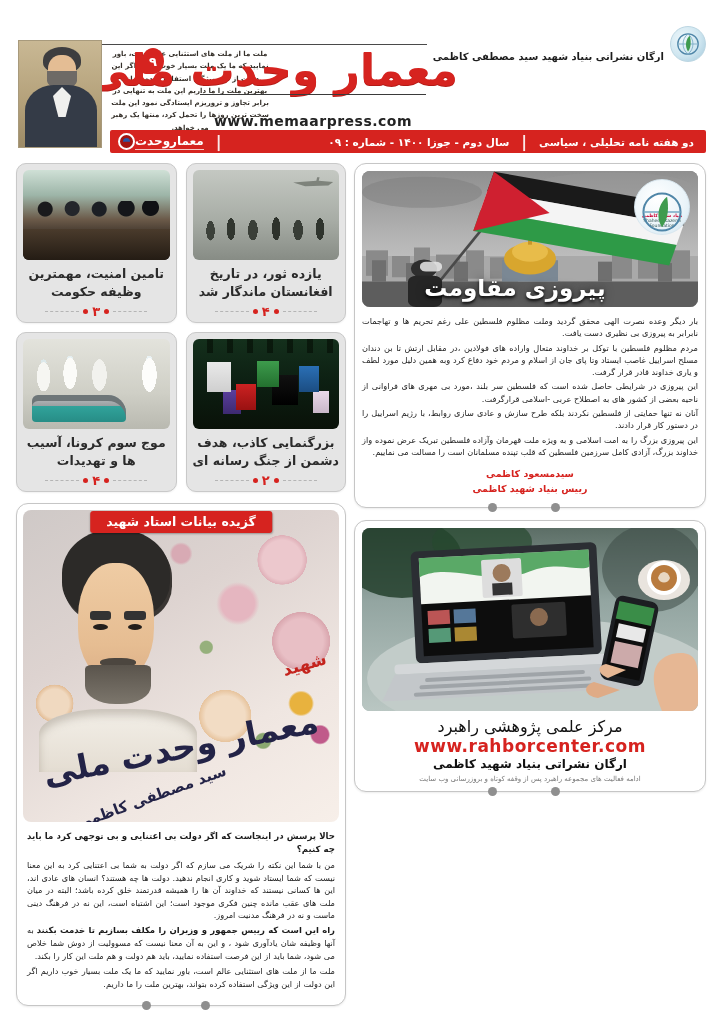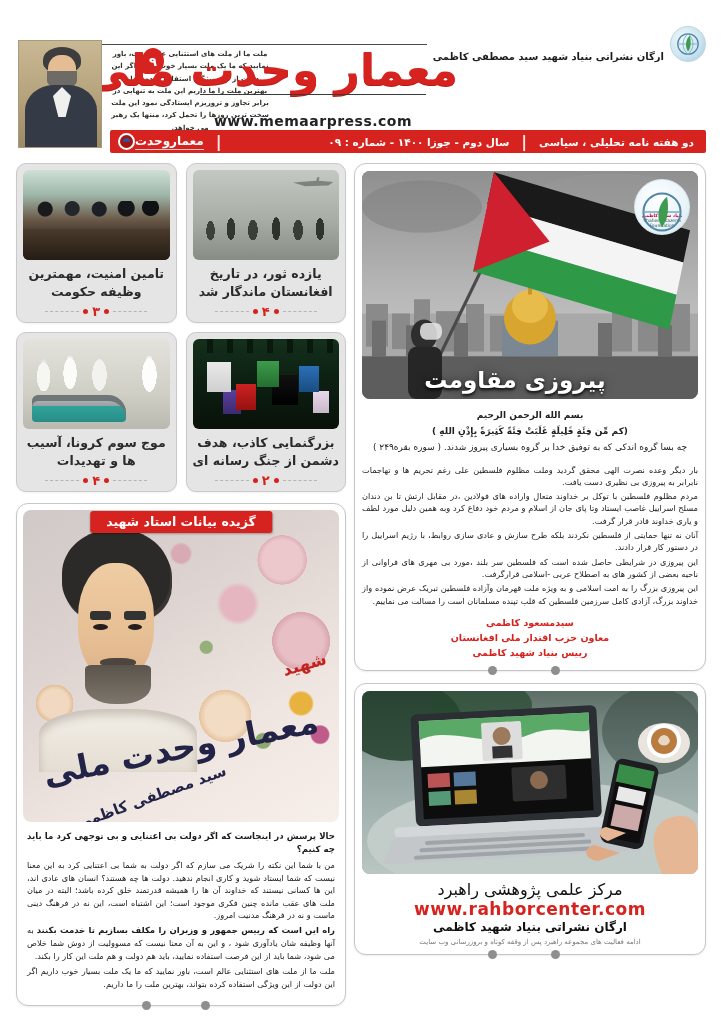--- a/index.html
+++ b/index.html
@@ -42,21 +42,21 @@
   .cols { display:flex; gap:8px; margin-top:10px; align-items:flex-start; }
   .col-main { width:352px; flex:0 0 auto; }
   .col-side { width:330px; flex:0 0 auto; }
 
   .card { background:#fff; border:1px solid #c6c6c6; border-radius:12px; position:relative; box-shadow:0 1px 2px rgba(0,0,0,.08); }
   .card-dots::after, .card-dots::before { content:""; position:absolute; bottom:-5px; width:9px; height:9px; border-radius:50%; background:#8f8f8f; }
   .card-dots::before { left:38%; } .card-dots::after { left:56%; }
 
   
   .main-card { padding:7px 7px 10px 7px; margin-bottom:12px; }
-  .flag-fig { height:228px; border-radius:8px; overflow:hidden; position:relative; background:#777; }
+  .flag-fig { height:136px; border-radius:8px; overflow:hidden; position:relative; background:#777; }
   .flag-fig svg { position:absolute; inset:0; width:100%; height:100%; }
   .main-title { position:absolute; bottom:6px; left:0; right:30px; text-align:center; color:#fff; font-size:23px; font-weight:bold; text-shadow:0 2px 3px rgba(0,0,0,.85), 0 0 10px rgba(0,0,0,.5); }
   .flag-badge { position:absolute; top:8px; right:8px; width:56px; height:56px; border-radius:50%; background:radial-gradient(circle at 40% 35%, #ffffff 0%, #eaf4f9 60%, #cfe4ef 100%); border:1px solid #d8e6ee; display:flex; flex-direction:column; align-items:center; justify-content:flex-end; padding-bottom:6px; }
   .flag-badge svg { position:absolute; top:5px; left:12px; }
   .fb-fa { font-size:4.5px; color:#c03; font-weight:bold; }
   .fb-en { font-size:4.5px; color:#355; direction:ltr; }
 
   .bism { text-align:center; font-size:9px; color:#222; margin-top:8px; line-height:1.8; }
   .bism .b1 { font-weight:bold; }
   .article-body { margin-top:8px; font-size:8.2px; color:#1c1c1c; line-height:1.5; text-align:justify; }
@@ -264,37 +264,31 @@
                 <path d="M5 13 h22" stroke="#76a8c4" stroke-width=".8"></path>
                 <path d="M16 22 C12 16 14 8 19 4 C20 10 20 17 16 22 Z" fill="#3f9b4f"></path>
               </svg>
             <span class="fb-fa">بنیاد شهید کاظمی</span>
             <span class="fb-en">Shaheed Kazemi</span>
             <span class="fb-en">Foundation</span>
           </div>
           <div class="main-title">پیروزی مقاومت</div>
         </div>
 
-        <div class="bism">
-          <div class="b1">بسم الله الرحمن الرحیم</div>
-          <div class="b1">(کم مِّن فِئَةٍ قَلِیلَةٍ غَلَبَتْ فِئَةً کَثِیرَةً بِإِذْنِ اللهِ )</div>
-          <div>چه بسا گروه اندکی که به توفیق خدا بر گروه بسیاری پیروز شدند. ( سوره بقره۲۴۹ )</div>
-        </div>
 
         <div class="article-body">
           <p>بار دیگر وعده نصرت الهی محقق گردید وملت مظلوم فلسطین علی رغم تحریم ها و تهاجمات نابرابر به پیروزی بی نظیری دست یافت.</p>
           <p>مردم مظلوم فلسطین با توکل بر خداوند متعال واراده های فولادین ،در مقابل ارتش تا بن دندان مسلح اسراییل غاصب ایستاد وتا پای جان از اسلام و مردم خود دفاع کرد وبه همین دلیل مورد لطف و یاری خداوند قادر قرار گرفت.</p>
+          <p>این پیروزی در شرایطی حاصل شده است که فلسطین سر بلند ،مورد بی مهری های فراوانی از ناحیه بعضی از کشور های به اصطلاح عربی -اسلامی قرارگرفت.</p>
           <p>آنان نه تنها حمایتی از فلسطین نکردند بلکه طرح سازش و عادی سازی روابط، با رژیم اسراییل را در دستور کار قرار دادند.</p>
-          <p>این پیروزی در شرایطی حاصل شده است که فلسطین سر بلند ،مورد بی مهری های فراوانی از ناحیه بعضی از کشور های به اصطلاح عربی -اسلامی قرارگرفت.</p>
           <p>این پیروزی بزرگ را به امت اسلامی و به ویژه ملت قهرمان وآزاده فلسطین تبریک عرض نموده واز خداوند بزرگ، آزادی کامل سرزمین فلسطین که قلب تپنده مسلمانان است را مسالت می نماییم.</p>
         </div>
 
         <div class="signature">
           <div>سیدمسعود کاظمی</div>
-          <div>معاون حزب اقتدار ملی افغانستان</div>
           <div>رییس بنیاد شهید کاظمی</div>
         </div>
       </div>
 
       <div class="card promo-card card-dots">
         <div class="promo-fig">
           <svg viewBox="0 0 336 183" preserveAspectRatio="none">
             <defs>
               <linearGradient id="bgp" x1="0" y1="0" x2="0" y2="1">
                   <stop offset="0" stop-color="#5c6e66"></stop>

